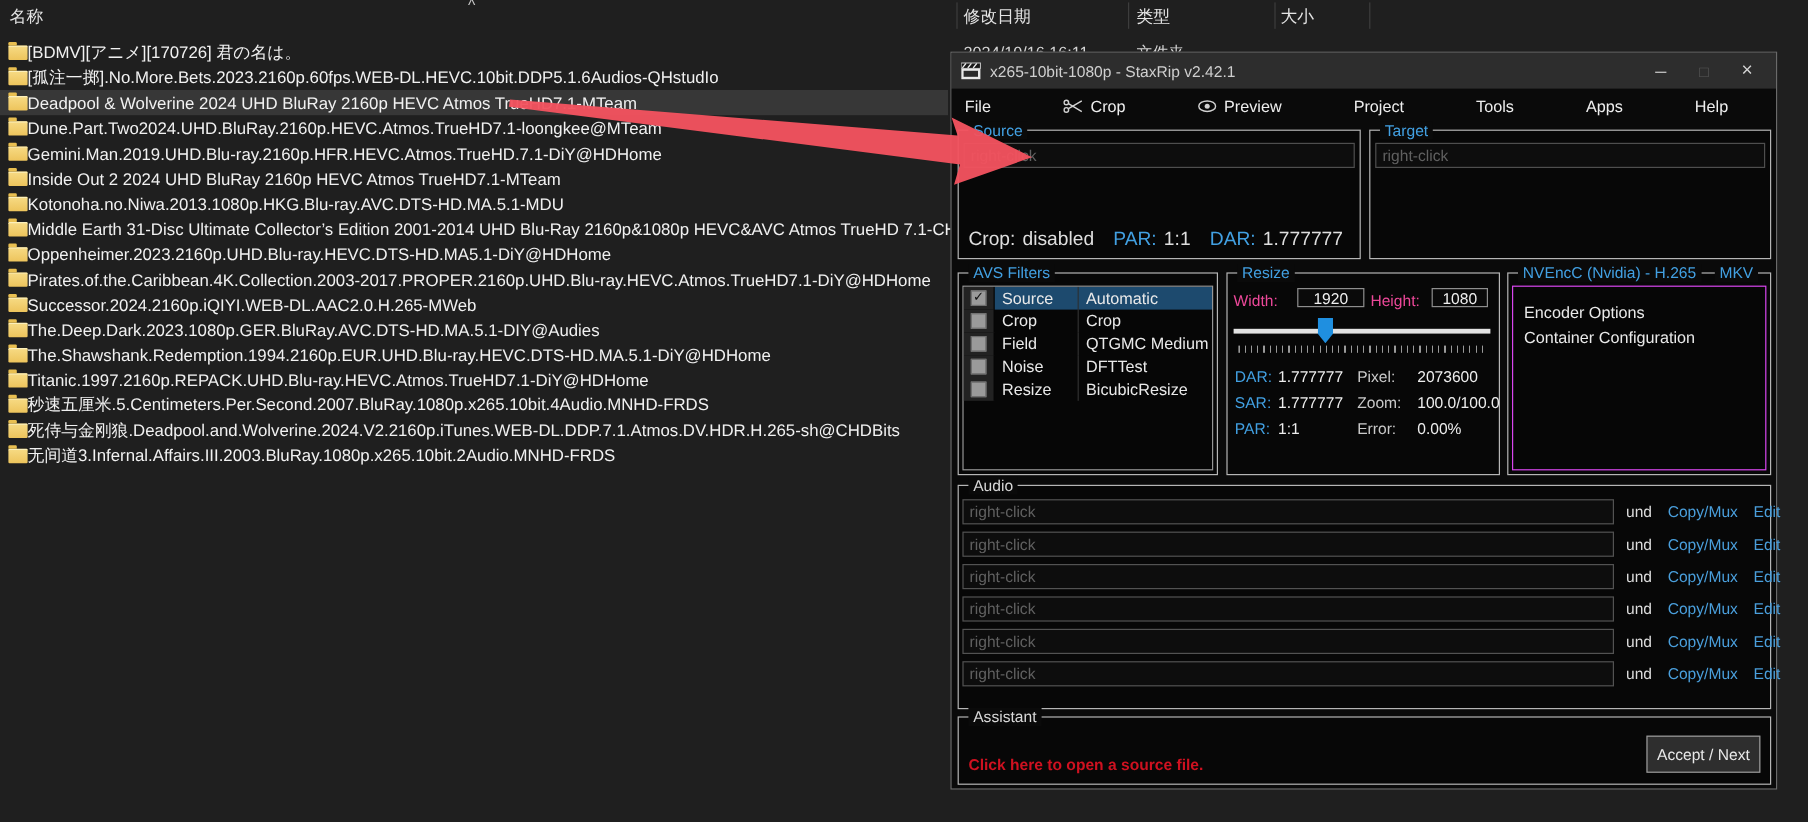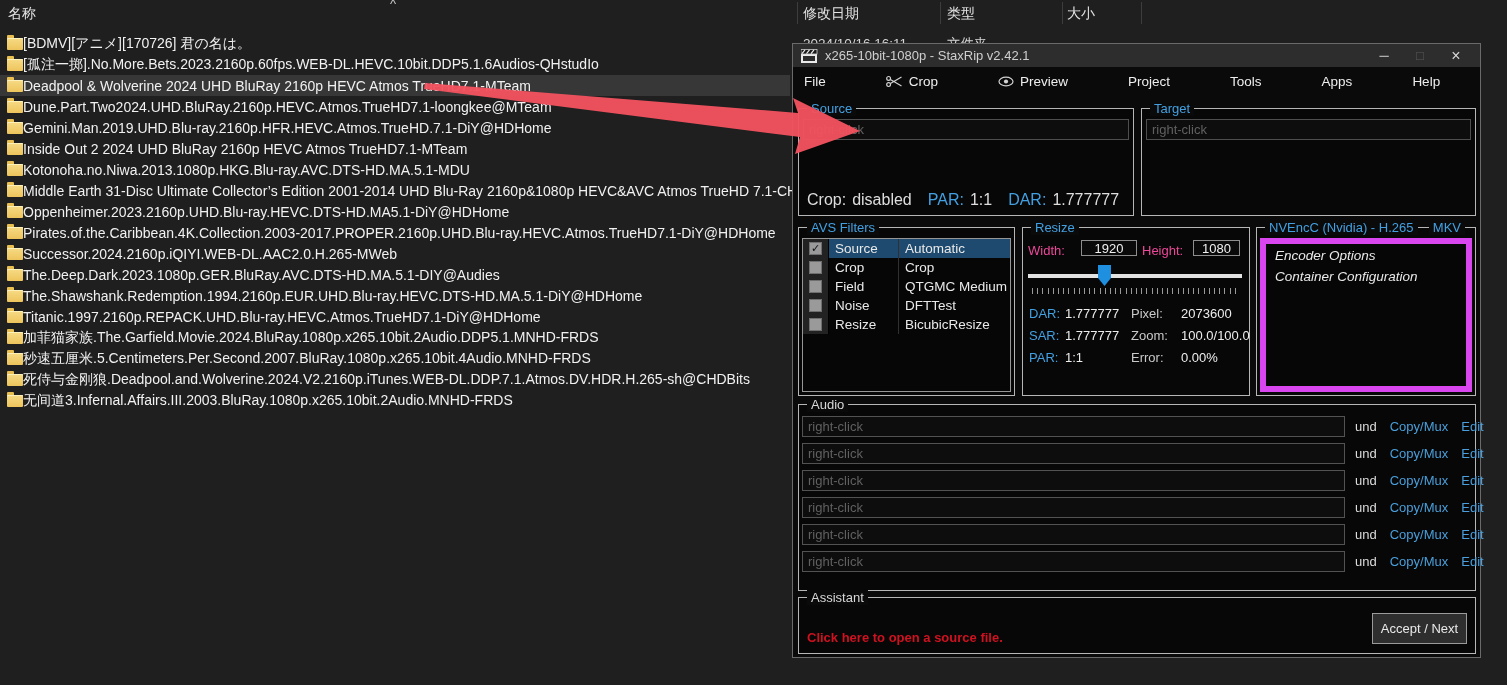--- a/index.html
+++ b/index.html
@@ -16,21 +16,21 @@
 
   #file-list { position:absolute; top:33px; left:0; width:790px; }
   .file-row { height:21px; display:flex; align-items:center; padding-left:7px; gap:0; white-space:nowrap; }
   .file-row.selected { background:#373737; }
   .file-name { font-size:14px; color:#f1f1f1; }
   .folder-icon { width:16px; height:12px; background:linear-gradient(#f7db85,#edc45c); border-radius:1px; position:relative; flex:none; margin-top:1px; box-shadow:inset 0 1px 0 #fcf0bb; }
   .folder-icon::before { content:""; position:absolute; top:-3px; left:0; width:7px; height:3px; background:#e9bf51; border-radius:1px 1px 0 0; }
 
   
   #staxrip { position:absolute; left:792px; top:43px; width:689px; height:615px; background:#0a0a0a; border:1px solid #6a6a6a; z-index:5; }
-  .titlebar { height:23px; background:#2d2d2d; display:flex; align-items:center; }
+  .titlebar { height:30px; background:#2d2d2d; display:flex; align-items:center; }
   .app-icon { width:17px; height:16px; margin:0 7px 0 8px; flex:none; }
   .title-text { font-size:13px; color:#cfcfcf; flex:1; white-space:nowrap; }
   .win-btn { width:36px; height:28px; display:flex; align-items:center; justify-content:center; font-size:13px; color:#d6d6d6; cursor:default; }
   .win-btn.dim { color:#5a5a5a; }
   .win-btn.close { margin-right:6px; font-size:16px; }
 
   .menubar { height:28px; display:flex; align-items:center; padding-left:2px; background:#0a0a0a;gap:42px; }
   .menu-item { display:flex; align-items:center; gap:6px; padding:0 9px; height:24px; font-size:13.5px; color:#eeeeee; cursor:default; }
   .menu-item svg { display:block; }
 
@@ -65,21 +65,21 @@
   .slider-track { position:absolute; left:5px; right:7px; top:46px; height:4px; background:#e2e2e2; }
   .slider-thumb { position:absolute; top:37px; width:13px; height:21px; background:#1f8fe0; clip-path:polygon(0 0,100% 0,100% 62%,50% 100%,0 62%); }
   .slider-ticks { position:absolute; left:9px; right:11px; top:60px; height:6px;
      background:repeating-linear-gradient(90deg,#9a9a9a 0 1px,transparent 1px 5.2px); }
   .rz-stats { position:absolute; left:6px; right:4px; top:74px; font-size:13px; }
   .rz-row { display:grid; grid-template-columns:36px 66px 50px 1fr; height:22px; align-items:center; }
   .rz-row .l2 { color:#c9c9c9; }
   .rz-row .v { color:#ededed; }
 
   
-  .enc-list { position:absolute; left:3px; top:10px; right:3px; bottom:3px; border:6px solid #d946ef; background:#060606; padding:1px 0;font-style:italic; }
+  .enc-list { position:absolute; left:3px; top:10px; right:3px; bottom:3px; border:1px solid #d946ef; background:#060606; padding:11px 0; }
   .enc-item { font-size:13.5px; color:#e9e9e9; padding:3px 9px; }
 
   
   .audio-rows { position:absolute; left:3px; top:8px; right:3px; }
   .audio-row { height:27px; display:flex; align-items:center; font-size:13px; }
   .audio-row .rc-input { width:543px; flex:none; border-color:#525252; }
   .a-lang { margin-left:10px; color:#dcdcdc; }
   .a-link { margin-left:13px; color:#4a9fdc; }
 
   
@@ -173,24 +173,20 @@
       <div class="file-row">
         <span class="folder-icon"></span>
         <span class="file-name">The.Shawshank.Redemption.1994.2160p.EUR.UHD.Blu-ray.HEVC.DTS-HD.MA.5.1-DiY@HDHome</span>
       </div>
 
       <div class="file-row">
         <span class="folder-icon"></span>
         <span class="file-name">Titanic.1997.2160p.REPACK.UHD.Blu-ray.HEVC.Atmos.TrueHD7.1-DiY@HDHome</span>
       </div>
 
-      <div class="file-row">
-        <span class="folder-icon"></span>
-        <span class="file-name">加菲猫家族.The.Garfield.Movie.2024.BluRay.1080p.x265.10bit.2Audio.DDP5.1.MNHD-FRDS</span>
-      </div>
 
       <div class="file-row">
         <span class="folder-icon"></span>
         <span class="file-name">秒速五厘米.5.Centimeters.Per.Second.2007.BluRay.1080p.x265.10bit.4Audio.MNHD-FRDS</span>
       </div>
 
       <div class="file-row">
         <span class="folder-icon"></span>
         <span class="file-name">死侍与金刚狼.Deadpool.and.Wolverine.2024.V2.2160p.iTunes.WEB-DL.DDP.7.1.Atmos.DV.HDR.H.265-sh@CHDBits</span>
       </div>

